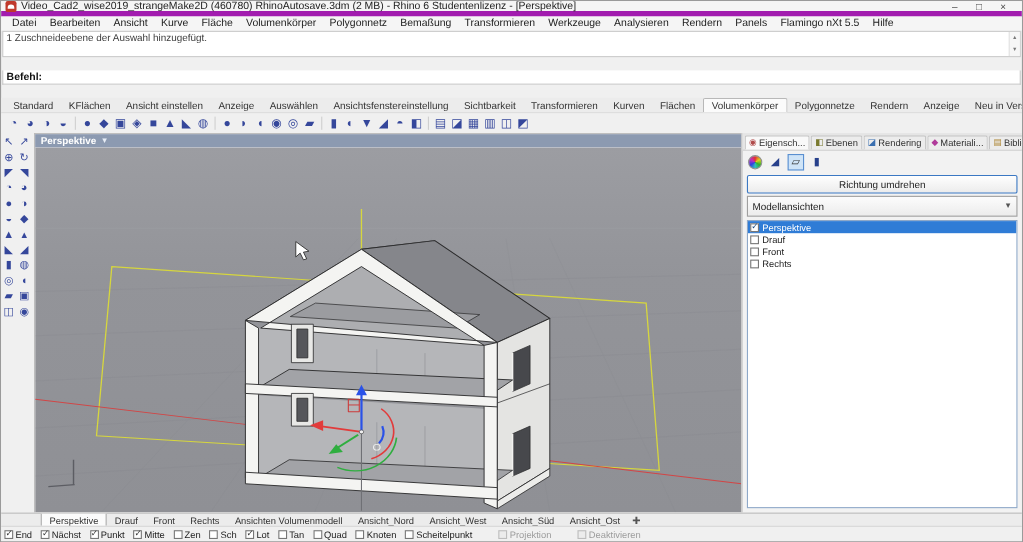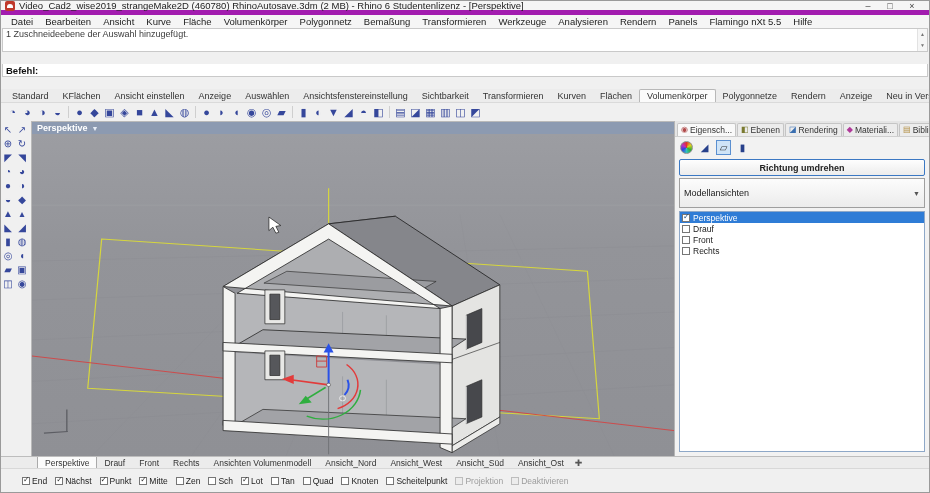--- a/index.html
+++ b/index.html
@@ -48,42 +48,42 @@
   
   .right-panel { width:255px; flex:none; background:#f2f2f2; border-left:1px solid #b5b5b5; display:flex; flex-direction:column; }
   .panel-tabs { height:16px; flex:none; display:flex; align-items:flex-end; gap:1px; background:#e5e5e5; padding:1px 2px 0; border-bottom:1px solid #cfcfcf; }
   .ptab { display:flex; align-items:center; gap:2px; padding:1px 3px; background:#ececec; border:1px solid #c5c5c5; border-bottom:none; border-radius:2px 2px 0 0; font-size:8.5px; color:#333; white-space:nowrap; }
   .ptab.active { background:#f9f9f9; }
   .pticon { font-size:8px; line-height:8px; }
   .props-icons { height:20px; flex:none; display:flex; align-items:center; gap:4px; padding:0 5px; }
   .wheel { width:13px; height:13px; border-radius:50%; border:1px solid #909090; background:conic-gradient(#e03030,#e0d020,#30b030,#30c0c0,#3040e0,#c030c0,#e03030); }
   .pico { min-width:15px; height:15px; text-align:center; line-height:15px; font-size:10px; color:#27408b; }
   .pico.active { background:#cfe4f7; border:1px solid #5a8fd0; line-height:13px; padding:0 2px; color:#333; }
-  .flip-btn { margin:2px 4px; height:17px; flex:none; background:linear-gradient(#fefefe,#ececec); border:1px solid #3b78c3; border-radius:2px; font-size:9px; color:#222; display:flex; align-items:center; justify-content:center;font-weight:bold; }
+  .flip-btn { margin:2px 4px; height:17px; flex:none; background:linear-gradient(#fefefe,#ececec); border:1px solid #3b78c3; border-radius:2px; font-size:9px; color:#222; display:flex; align-items:center; justify-content:center; }
   .section-label { padding:8px 5px 2px; font-size:9px; color:#333; }
-  .pdropdown { margin:0 4px; height:30px; flex:none; border:1px solid #9f9f9f; background:linear-gradient(#fcfcfc,#ececec); display:flex; align-items:center; justify-content:space-between; padding:0 4px; font-size:9px; color:#222; }
+  .pdropdown { margin:0 4px; height:19px; flex:none; border:1px solid #9f9f9f; background:linear-gradient(#fcfcfc,#ececec); display:flex; align-items:center; justify-content:space-between; padding:0 4px; font-size:9px; color:#222; }
   .dd-caret { font-size:7px; color:#555; }
   .views-list { margin:3px 4px 4px; flex:1; background:#fff; border:1px solid #8ea8c8; overflow:hidden; }
   .vrow { display:flex; align-items:center; gap:3px; height:11px; padding:0 2px; font-size:8.5px; color:#222; }
   .vrow.sel { background:#2f7cd6; color:#fff; }
   .cbx { width:8px; height:8px; flex:none; border:1px solid #767676; background:#fff; position:relative; }
   .cbx.on::after { content:"✓"; position:absolute; left:0px; top:-2.5px; font-size:8px; color:#333; }
   .vrow.sel .cbx.on::after { color:#1a4a80; }
 
   
   .vp-tabs { height:12px; flex:none; background:#ececec; border-top:1px solid #bdbdbd; display:flex; align-items:stretch; font-size:8.5px; color:#333; }
   .vt-spacer { width:36px; flex:none; }
   .vtab { display:flex; align-items:center; padding:0 7px; white-space:nowrap; }
   .vtab.active { background:#fbfbfb; border-left:1px solid #aaa; border-right:1px solid #aaa; }
   .vtab.plus { color:#555; font-size:9px; padding:0 4px; }
 
   
-  .status-bar { height:24px; flex:none; background:#f0f0f0; border-top:1px solid #d8d8d8; display:flex; align-items:center; gap:8px; padding:0 21px; font-size:8.5px; color:#222; }
+  .status-bar { height:14px; flex:none; background:#f0f0f0; border-top:1px solid #d8d8d8; display:flex; align-items:center; gap:8px; padding:0 3px; font-size:8.5px; color:#222; }
   .osnap { display:flex; align-items:center; gap:2px; }
-  .osnap.disabled { color:#9c9c9c; }
+  .osnap.disabled { color:#9c9c9c;margin-left:16px; }
   .osnap.disabled .cbx { border-color:#bdbdbd; background:#ececec; }
 </style>
 </head>
 <body>
 
 <div class="titlebar">
   <div class="app-icon"></div>
   <div class="title">Video_Cad2_wise2019_strangeMake2D (460780) RhinoAutosave.3dm (2 MB) - Rhino 6 Studentenlizenz - [Perspektive]</div>
   <div class="win-controls">
       <span class="win-btn">–</span>

